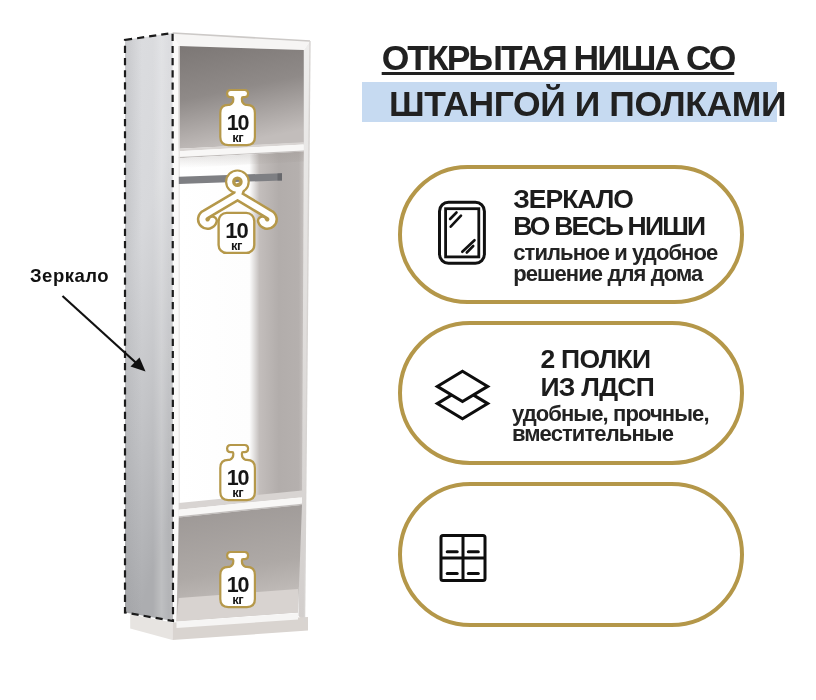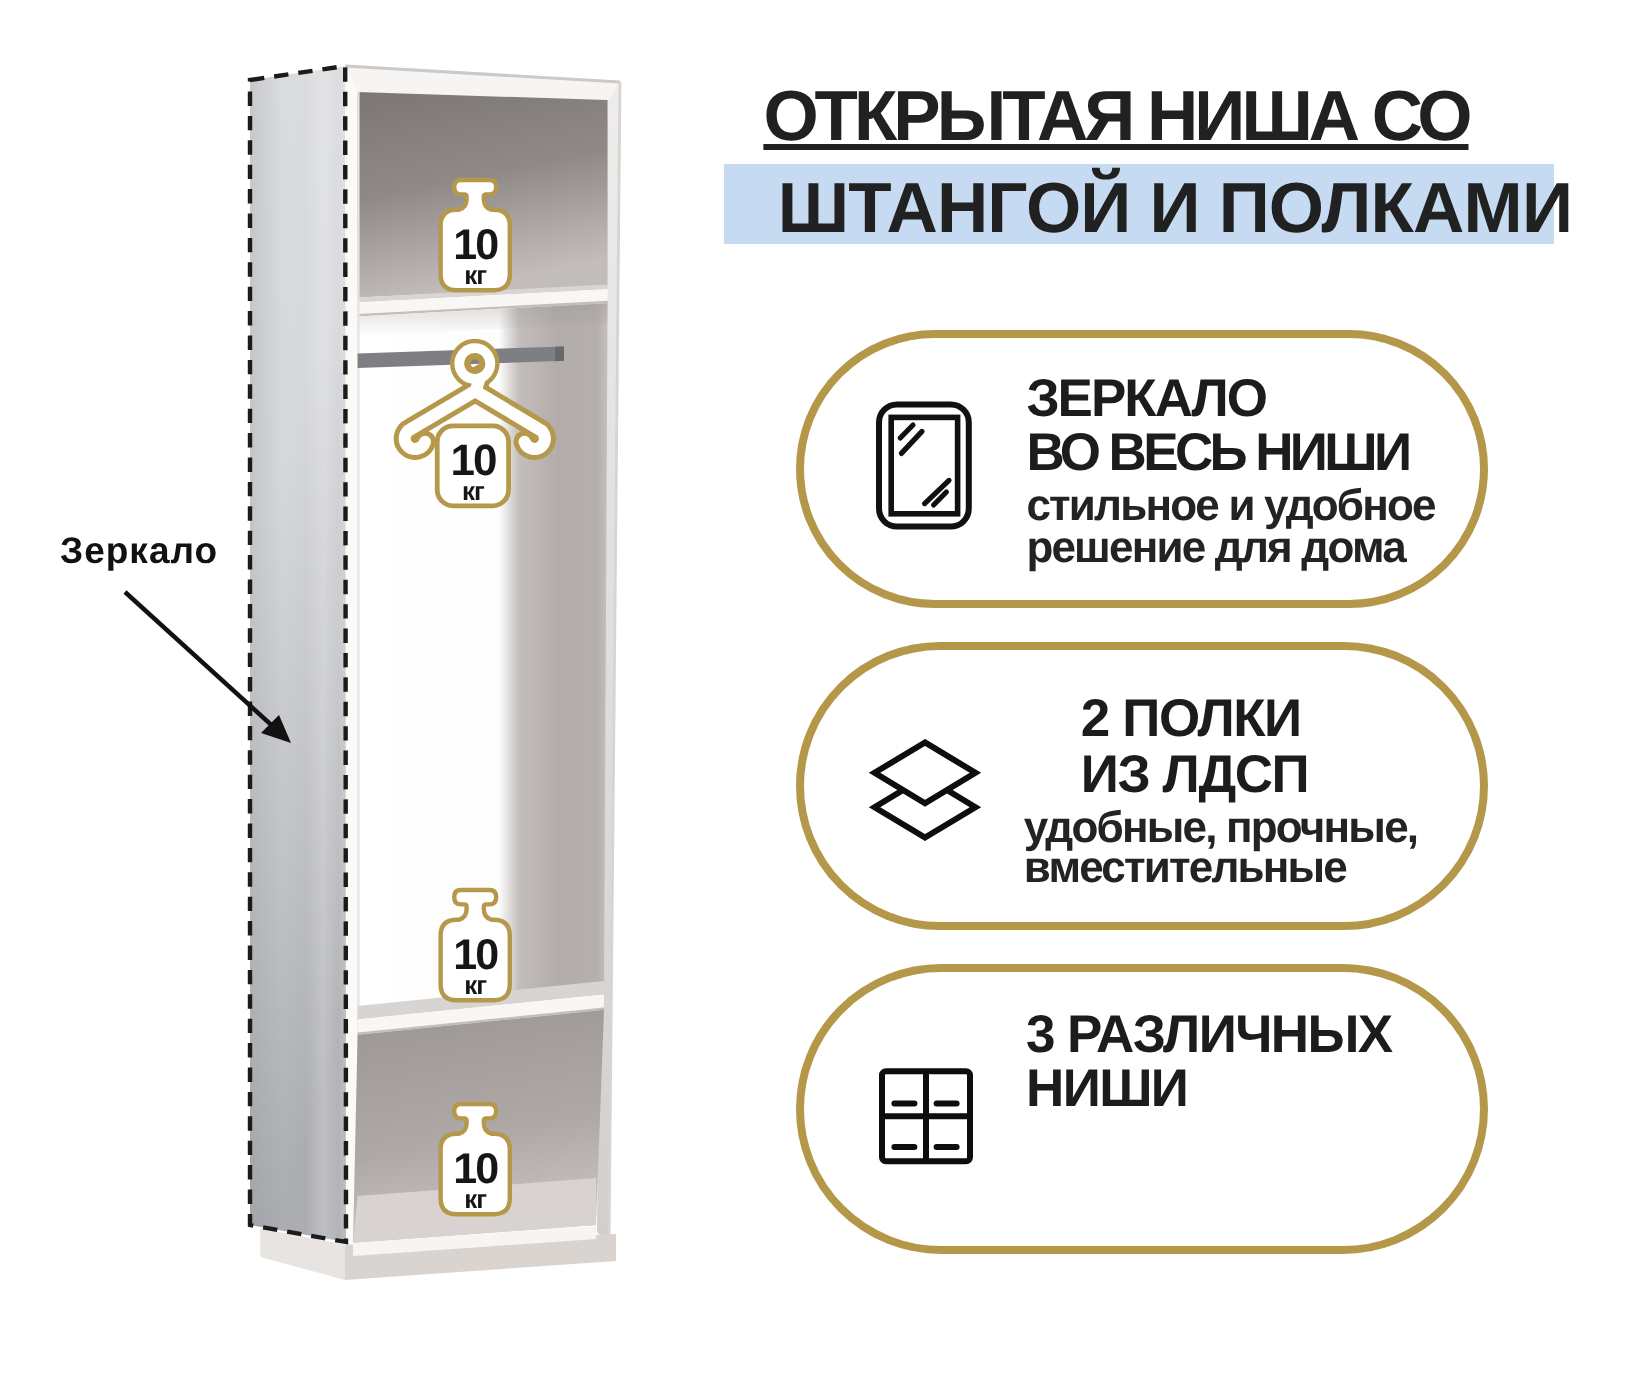--- a/index.html
+++ b/index.html
@@ -196,16 +196,15 @@
   <line x1="24" y1="1.6" x2="24" y2="46.6" stroke="#0d0d0d" stroke-width="3"></line>
   <line x1="2" y1="24.1" x2="46" y2="24.1" stroke="#0d0d0d" stroke-width="3"></line>
   <g stroke="#0d0d0d" stroke-width="3" stroke-linecap="round">
     <line x1="8.2" y1="17.7" x2="18.2" y2="17.7"></line>
     <line x1="29.3" y1="17.7" x2="39.3" y2="17.7"></line>
     <line x1="8.2" y1="39.5" x2="18.2" y2="39.5"></line>
     <line x1="29.3" y1="39.5" x2="39.3" y2="39.5"></line>
   </g>
 </svg>
 
-<div class="phead" style="left:513px;top:503.7px;letter-spacing:-0.8px;">3 РАЗЛИЧНЫХ<br>НИШИ</div>
 
 
 </div>
 
 </body></html>

